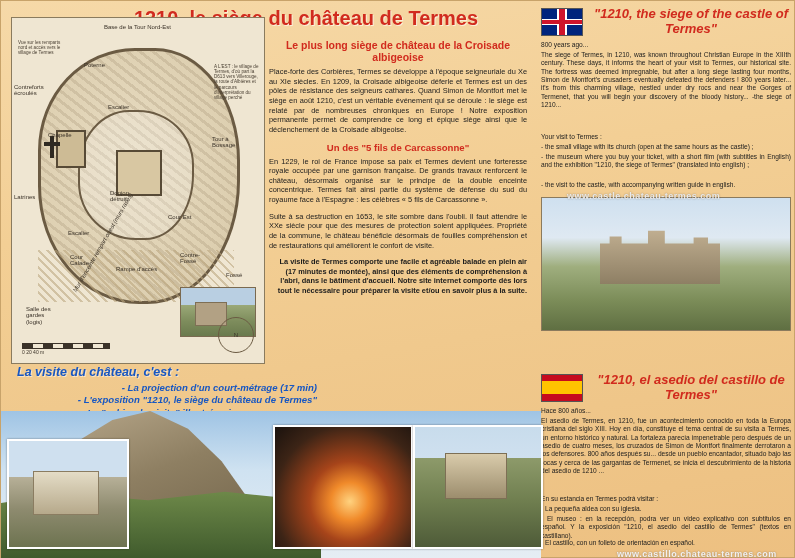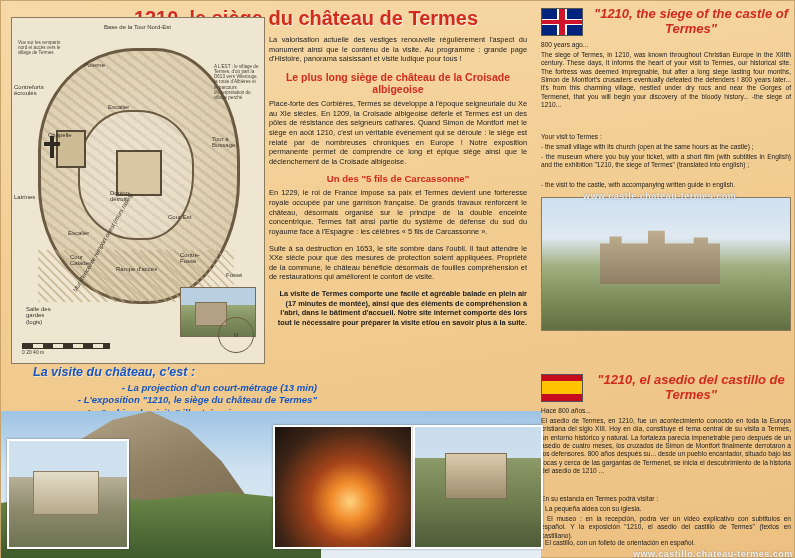--- a/index.html
+++ b/index.html
@@ -157,21 +157,21 @@
     position:absolute;left:58px;top:28px;width:120px;height:58px;
     background:linear-gradient(180deg,#c4b294,#8e7f64);
     clip-path:polygon(0 30%,8% 30%,8% 18%,18% 18%,18% 30%,40% 30%,40% 8%,54% 8%,54% 30%,78% 30%,78% 20%,90% 20%,90% 30%,100% 30%,100% 100%,0 100%);
   }
 
   
   .visite{
     position:absolute;left:16px;top:364px;width:300px;
   }
   .visite h3{
-    margin:0 0 3px 16px;font-size:12.5px;color:#1857c2;font-weight:bold;font-style:italic;
+    margin:0 0 3px 0;font-size:12.5px;color:#1857c2;font-weight:bold;font-style:italic;
     text-shadow:1px 1px 0 rgba(255,255,255,.5);
   }
   .visite ul{margin:0;padding:0;list-style:none;}
   .visite li{
     font-size:9.6px;color:#1857c2;font-weight:bold;font-style:italic;
     line-height:1.30;text-align:right;width:300px;
   }
 
   
   .strip{position:absolute;left:0;top:410px;width:540px;height:148px;overflow:hidden;}
@@ -252,21 +252,20 @@
       <div class="plan-photo"></div>
       <div class="plan-compass">N</div>
       <div class="scalebar">
         <span class="bar"></span>
         <span>0     20      40 m</span>
       </div>
     </div>
   </div>
 
   <div class="center">
-    <p class="para">La valorisation actuelle des vestiges renouvelle régulièrement l'aspect du monument ainsi que le contenu de la visite. Au programme : grande page d'Histoire, panorama saisissant et visite ludique pour tous !</p>
     <div class="subhead">Le plus long siège de château de la Croisade albigeoise</div>
     <p class="para">Place-forte des Corbières, Termes se développe à l'époque seigneuriale du Xe au XIe siècles. En 1209, la Croisade albigeoise déferle et Termes est un des pôles de résistance des seigneurs cathares. Quand Simon de Montfort met le siège en août 1210, c'est un véritable événement qui se déroule : le siège est relaté par de nombreuses chroniques en Europe ! Notre exposition permanente permet de comprendre ce long et épique siège ainsi que le déclenchement de la Croisade albigeoise.</p>
     <div class="subhead sm">Un des "5 fils de Carcassonne"</div>
     <p class="para">En 1229, le roi de France impose sa paix et Termes devient une forteresse royale occupée par une garnison française. De grands travaux renforcent le château, désormais organisé sur le principe de la double enceinte concentrique. Termes fait ainsi partie du système de défense du sud du royaume face à l'Espagne : les célèbres « 5 fils de Carcassonne ».</p>
     <p class="para">Suite à sa destruction en 1653, le site sombre dans l'oubli. Il faut attendre le XXe siècle pour que des mesures de protection soient appliquées. Propriété de la commune, le château bénéficie désormais de fouilles compréhension et de restaurations qui améliorent le confort de visite.</p>
     <p class="para b" style="text-align:right;">La visite de Termes comporte une facile et agréable balade en plein air (17 minutes de montée), ainsi que des éléments de compréhension à l'abri, dans le bâtiment d'accueil. Notre site internet comporte dès lors tout le nécessaire pour préparer la visite et/ou en savoir plus à la suite.</p>
   </div>
 
   <div class="flagbox" style="left:540px;top:6px;width:250px;">
     <div class="flag flag-uk"></div>
@@ -275,38 +274,38 @@
   <div class="rtext" style="left:540px;top:40px;width:250px;">800 years ago...</div>
   <div class="rtext" style="left:540px;top:50px;width:250px;">The siege of Termes, in 1210, was known throughout Christian Europe in the XIIIth century. These days, it informs the heart of your visit to Termes, our historical site. The fortress was deemed impregnable, but after a long siege lasting four months, Simon de Montfort's crusaders eventually defeated the defenders ! 800 years later... it's from this charming village, nestled under dry rocs and near the Gorges of Termenet, that you will begin your discovery of the bloody history... -the siege of 1210...</div>
   <div class="rtext" style="left:540px;top:132px;width:250px;">Your visit to Termes :</div>
   <div class="rtext" style="left:540px;top:142px;width:250px;">- the small village with its church (open at the same hours as the castle) ;</div>
   <div class="rtext" style="left:540px;top:152px;width:250px;">- the museum where you buy your ticket, with a short film (with subtitles in English) and the exhibition "1210, the siege of Termes" (translated into english) ;</div>
   <div class="rtext" style="left:540px;top:180px;width:250px;">- the visit to the castle, with accompanying written guide in english.</div>
 
   <div class="photo ph-castle">
     <div class="ruin"></div>
   </div>
-  <div class="watermark" style="left:582px;top:190px;">www.castle.chateau-termes.com</div>
+  <div class="watermark" style="left:566px;top:190px;">www.castle.chateau-termes.com</div>
 
   <div class="flagbox" style="left:540px;top:372px;width:250px;">
     <div class="flag flag-es"></div>
     <div class="rtitle">"1210, el asedio del castillo de Termes"</div>
   </div>
   <div class="rtext" style="left:540px;top:406px;width:250px;">Hace 800 años...</div>
   <div class="rtext" style="left:540px;top:416px;width:250px;">El asedio de Termes, en 1210, fue un acontecimiento conocido en toda la Europa cristiana del siglo XIII. Hoy en día, constituye el tema central de su visita a Termes, un entorno histórico y natural. La fortaleza parecía impenetrable pero después de un asedio de cuatro meses, los cruzados de Simon de Montfort finalmente derrotaron a los defensores. 800 años después su... desde un pueblo encantador, situado bajo las rocas y cerca de las gargantas de Termenet, se inicia el descubrimiento de la historia del asedio de 1210 ...</div>
   <div class="rtext" style="left:540px;top:494px;width:250px;">En su estancia en Termes podrá visitar :</div>
   <div class="rtext" style="left:540px;top:504px;width:250px;">- La pequeña aldea con su iglesia.</div>
   <div class="rtext" style="left:540px;top:514px;width:250px;">- El museo : en la recepción, podra ver un video explicativo con subtitulos en español. Y la exposición "1210, el asedio del castillo de Termes" (textos en castillano).</div>
   <div class="rtext" style="left:540px;top:538px;width:250px;">- El castillo, con un folleto de orientación en español.</div>
-  <div class="watermark" style="left:632px;top:548px;color:#f0f0f0;">www.castillo.chateau-termes.com</div>
+  <div class="watermark" style="left:616px;top:548px;color:#f0f0f0;">www.castillo.chateau-termes.com</div>
 
   <div class="visite">
     <h3>La visite du château, c'est :</h3>
     <ul>
-      <li>- La projection d'un court-métrage (13 min)</li>
+      <li>- La projection d'un court-métrage (17 min)</li>
       <li>- L'exposition "1210, le siège du château de Termes"</li>
       <li>- Le "cahier de visite" illustré qui vous accompagne</li>
       <li>- une balade nature et un point de vue sur les gorges !</li>
     </ul>
   </div>
 
   <div class="strip">
     <div class="sky"></div>
     <div class="cliff"></div>
     <div class="green"></div>

